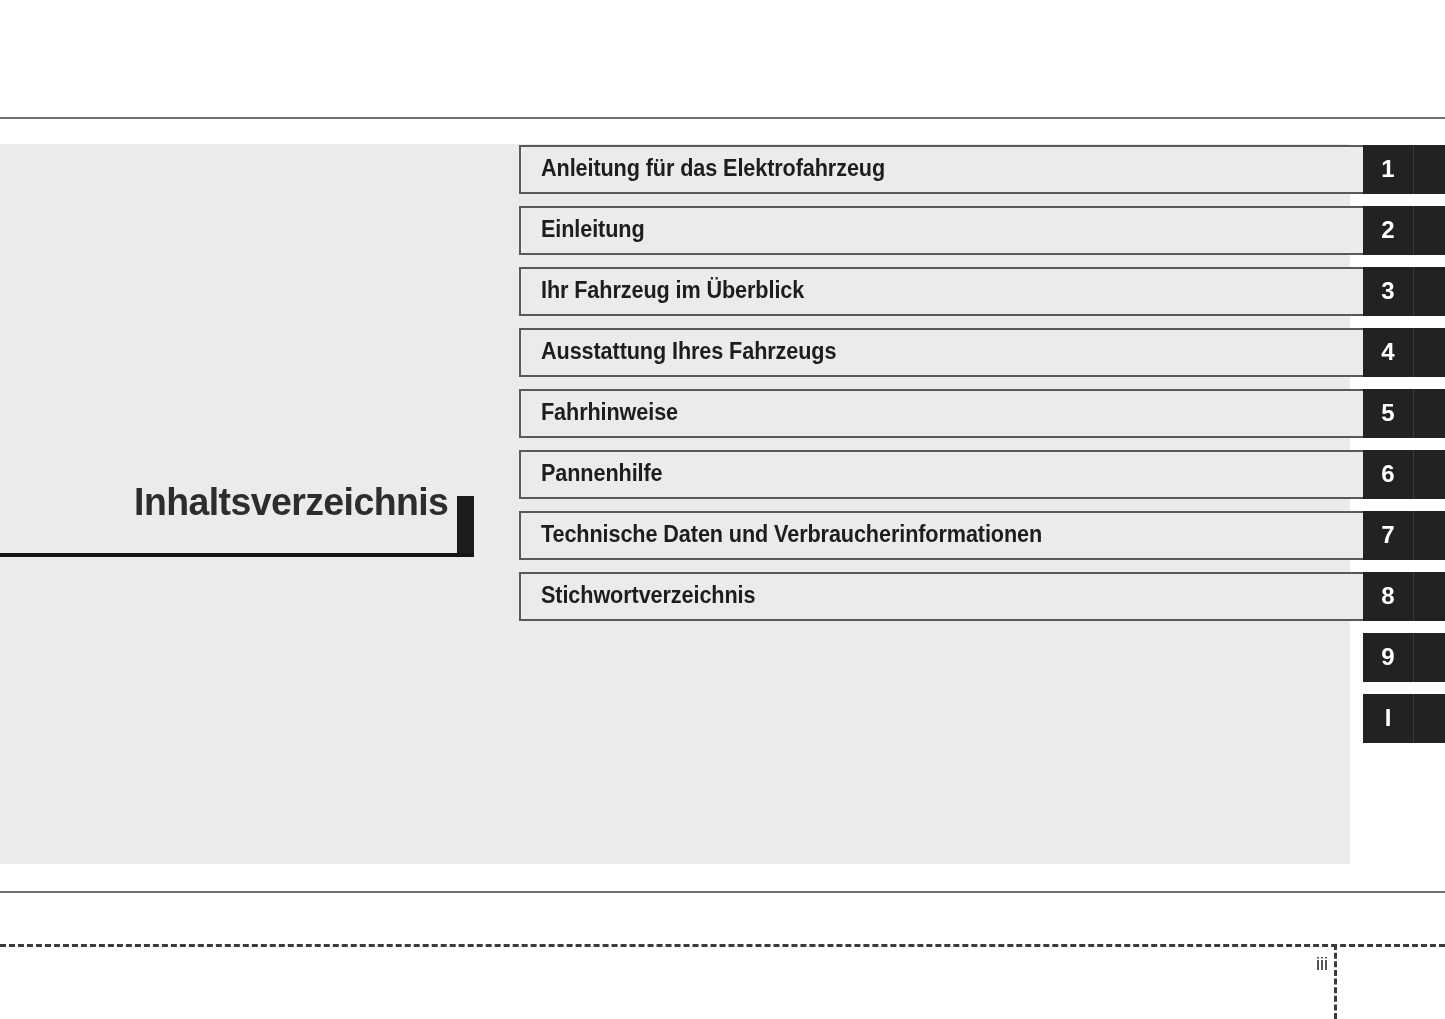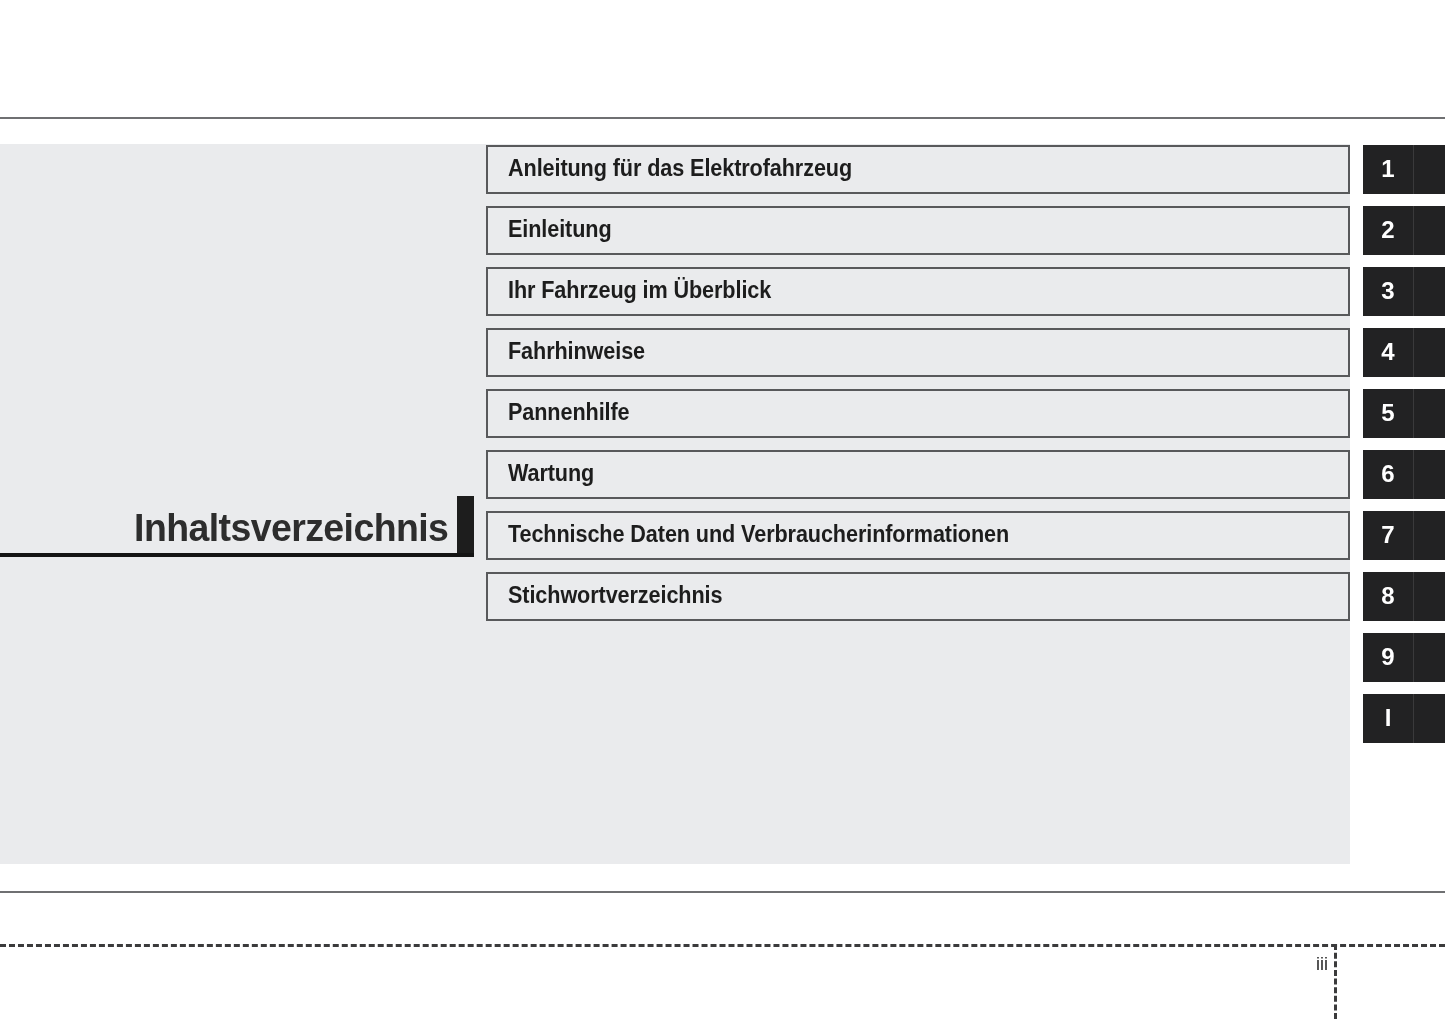--- a/index.html
+++ b/index.html
@@ -42,21 +42,21 @@
     top: 144px;
     width: 1350px;
     height: 720px;
     background: #eaebed;
   }
 
   
   .title-block {
     position: absolute;
     left: 0;
-    top: 500px;
+    top: 474px;
     width: 474px;
     height: 70px;
   }
   .title-text {
     position: absolute;
     right: 26px;
     top: 0px;
     font-size: 39px;
     font-weight: 600;
     letter-spacing: -0.6px;
@@ -87,20 +87,21 @@
   .section-list {
     position: absolute;
     left: 486px;
     top: 145px;
     width: 864px;
   }
   .section-row {
     position: relative;
     height: 49px;
     margin-bottom: 12px;
+    margin-left: 33px;
   }
   .section-box {
     position: absolute;
     left: 0;
     top: 0;
     width: 864px;
     height: 49px;
     box-sizing: border-box;
     border: 2px solid #58595b;
     background: #eaebed;
@@ -204,29 +205,29 @@
     <div class="section-row">
       <div class="section-box"></div>
       <div class="section-label">Einleitung</div>
     </div>
     <div class="section-row">
       <div class="section-box"></div>
       <div class="section-label">Ihr Fahrzeug im Überblick</div>
     </div>
     <div class="section-row">
       <div class="section-box"></div>
+      <div class="section-label">Ausstattung Ihres Fahrzeugs</div>
+    </div>
+    <div class="section-row">
+      <div class="section-box"></div>
       <div class="section-label">Fahrhinweise</div>
     </div>
     <div class="section-row">
       <div class="section-box"></div>
       <div class="section-label">Pannenhilfe</div>
-    </div>
-    <div class="section-row">
-      <div class="section-box"></div>
-      <div class="section-label">Wartung</div>
     </div>
     <div class="section-row">
       <div class="section-box"></div>
       <div class="section-label">Technische Daten und Verbraucherinformationen</div>
     </div>
     <div class="section-row">
       <div class="section-box"></div>
       <div class="section-label">Stichwortverzeichnis</div>
     </div>
   </div>

